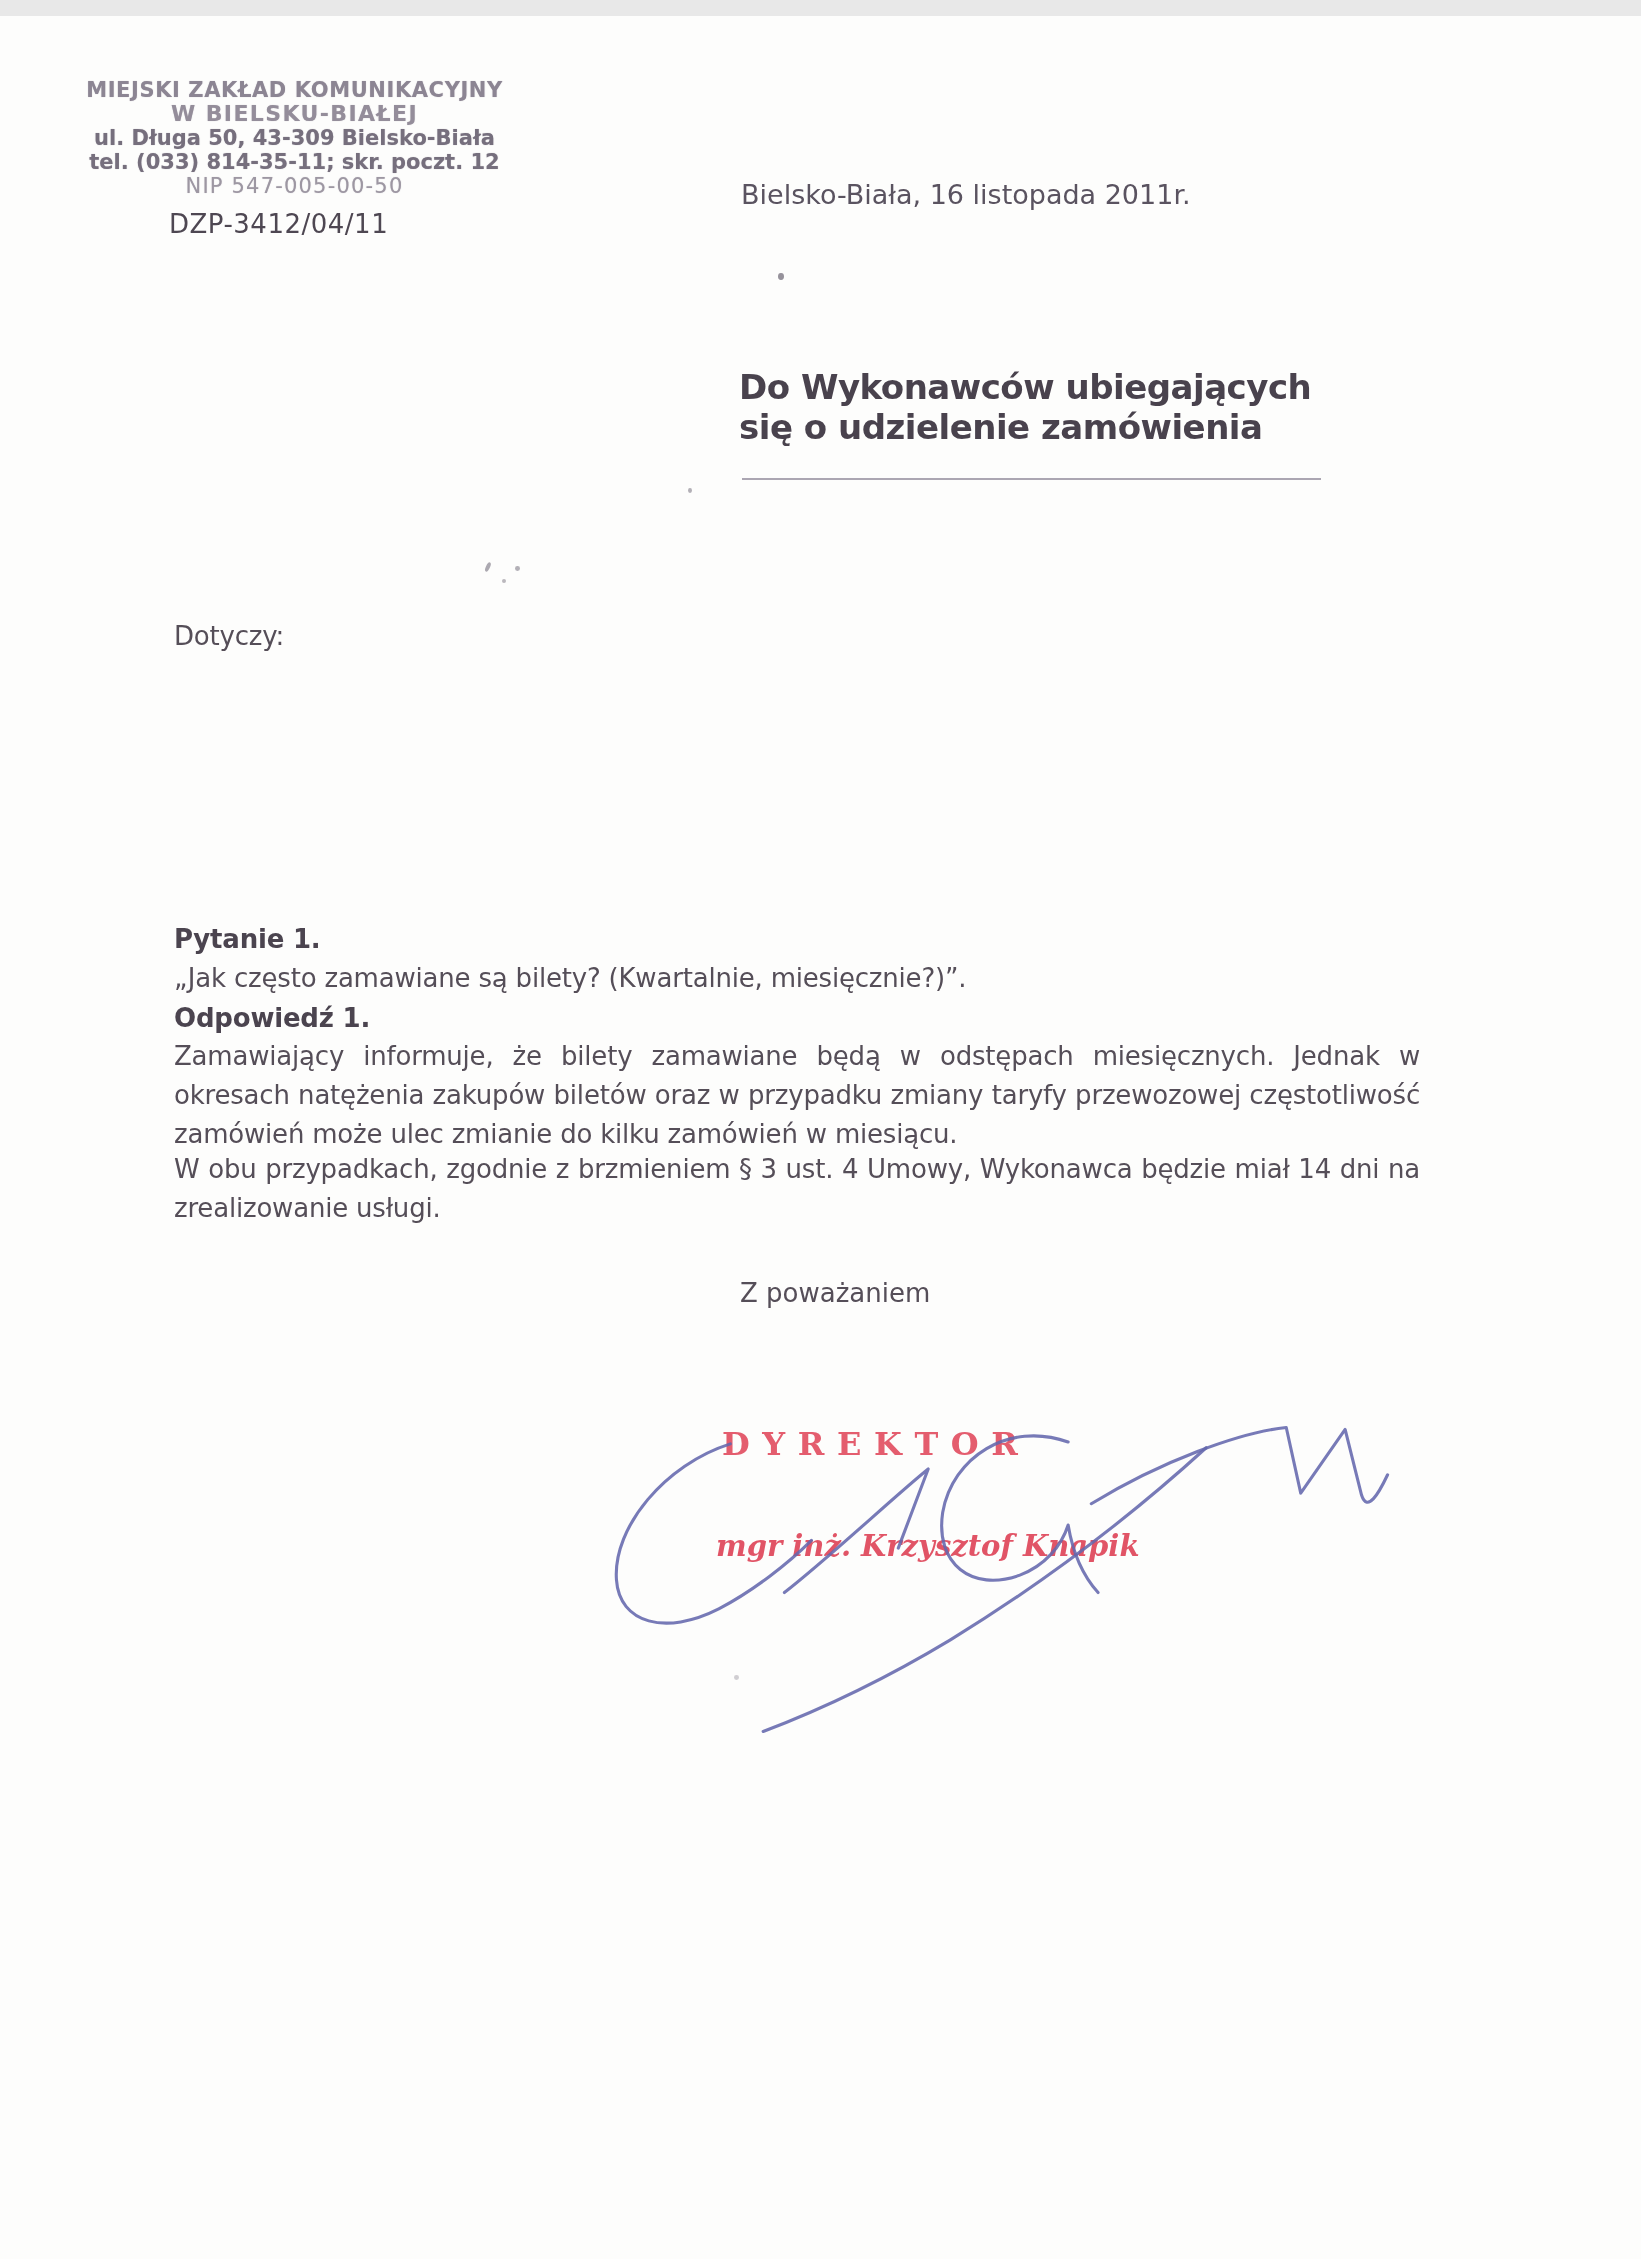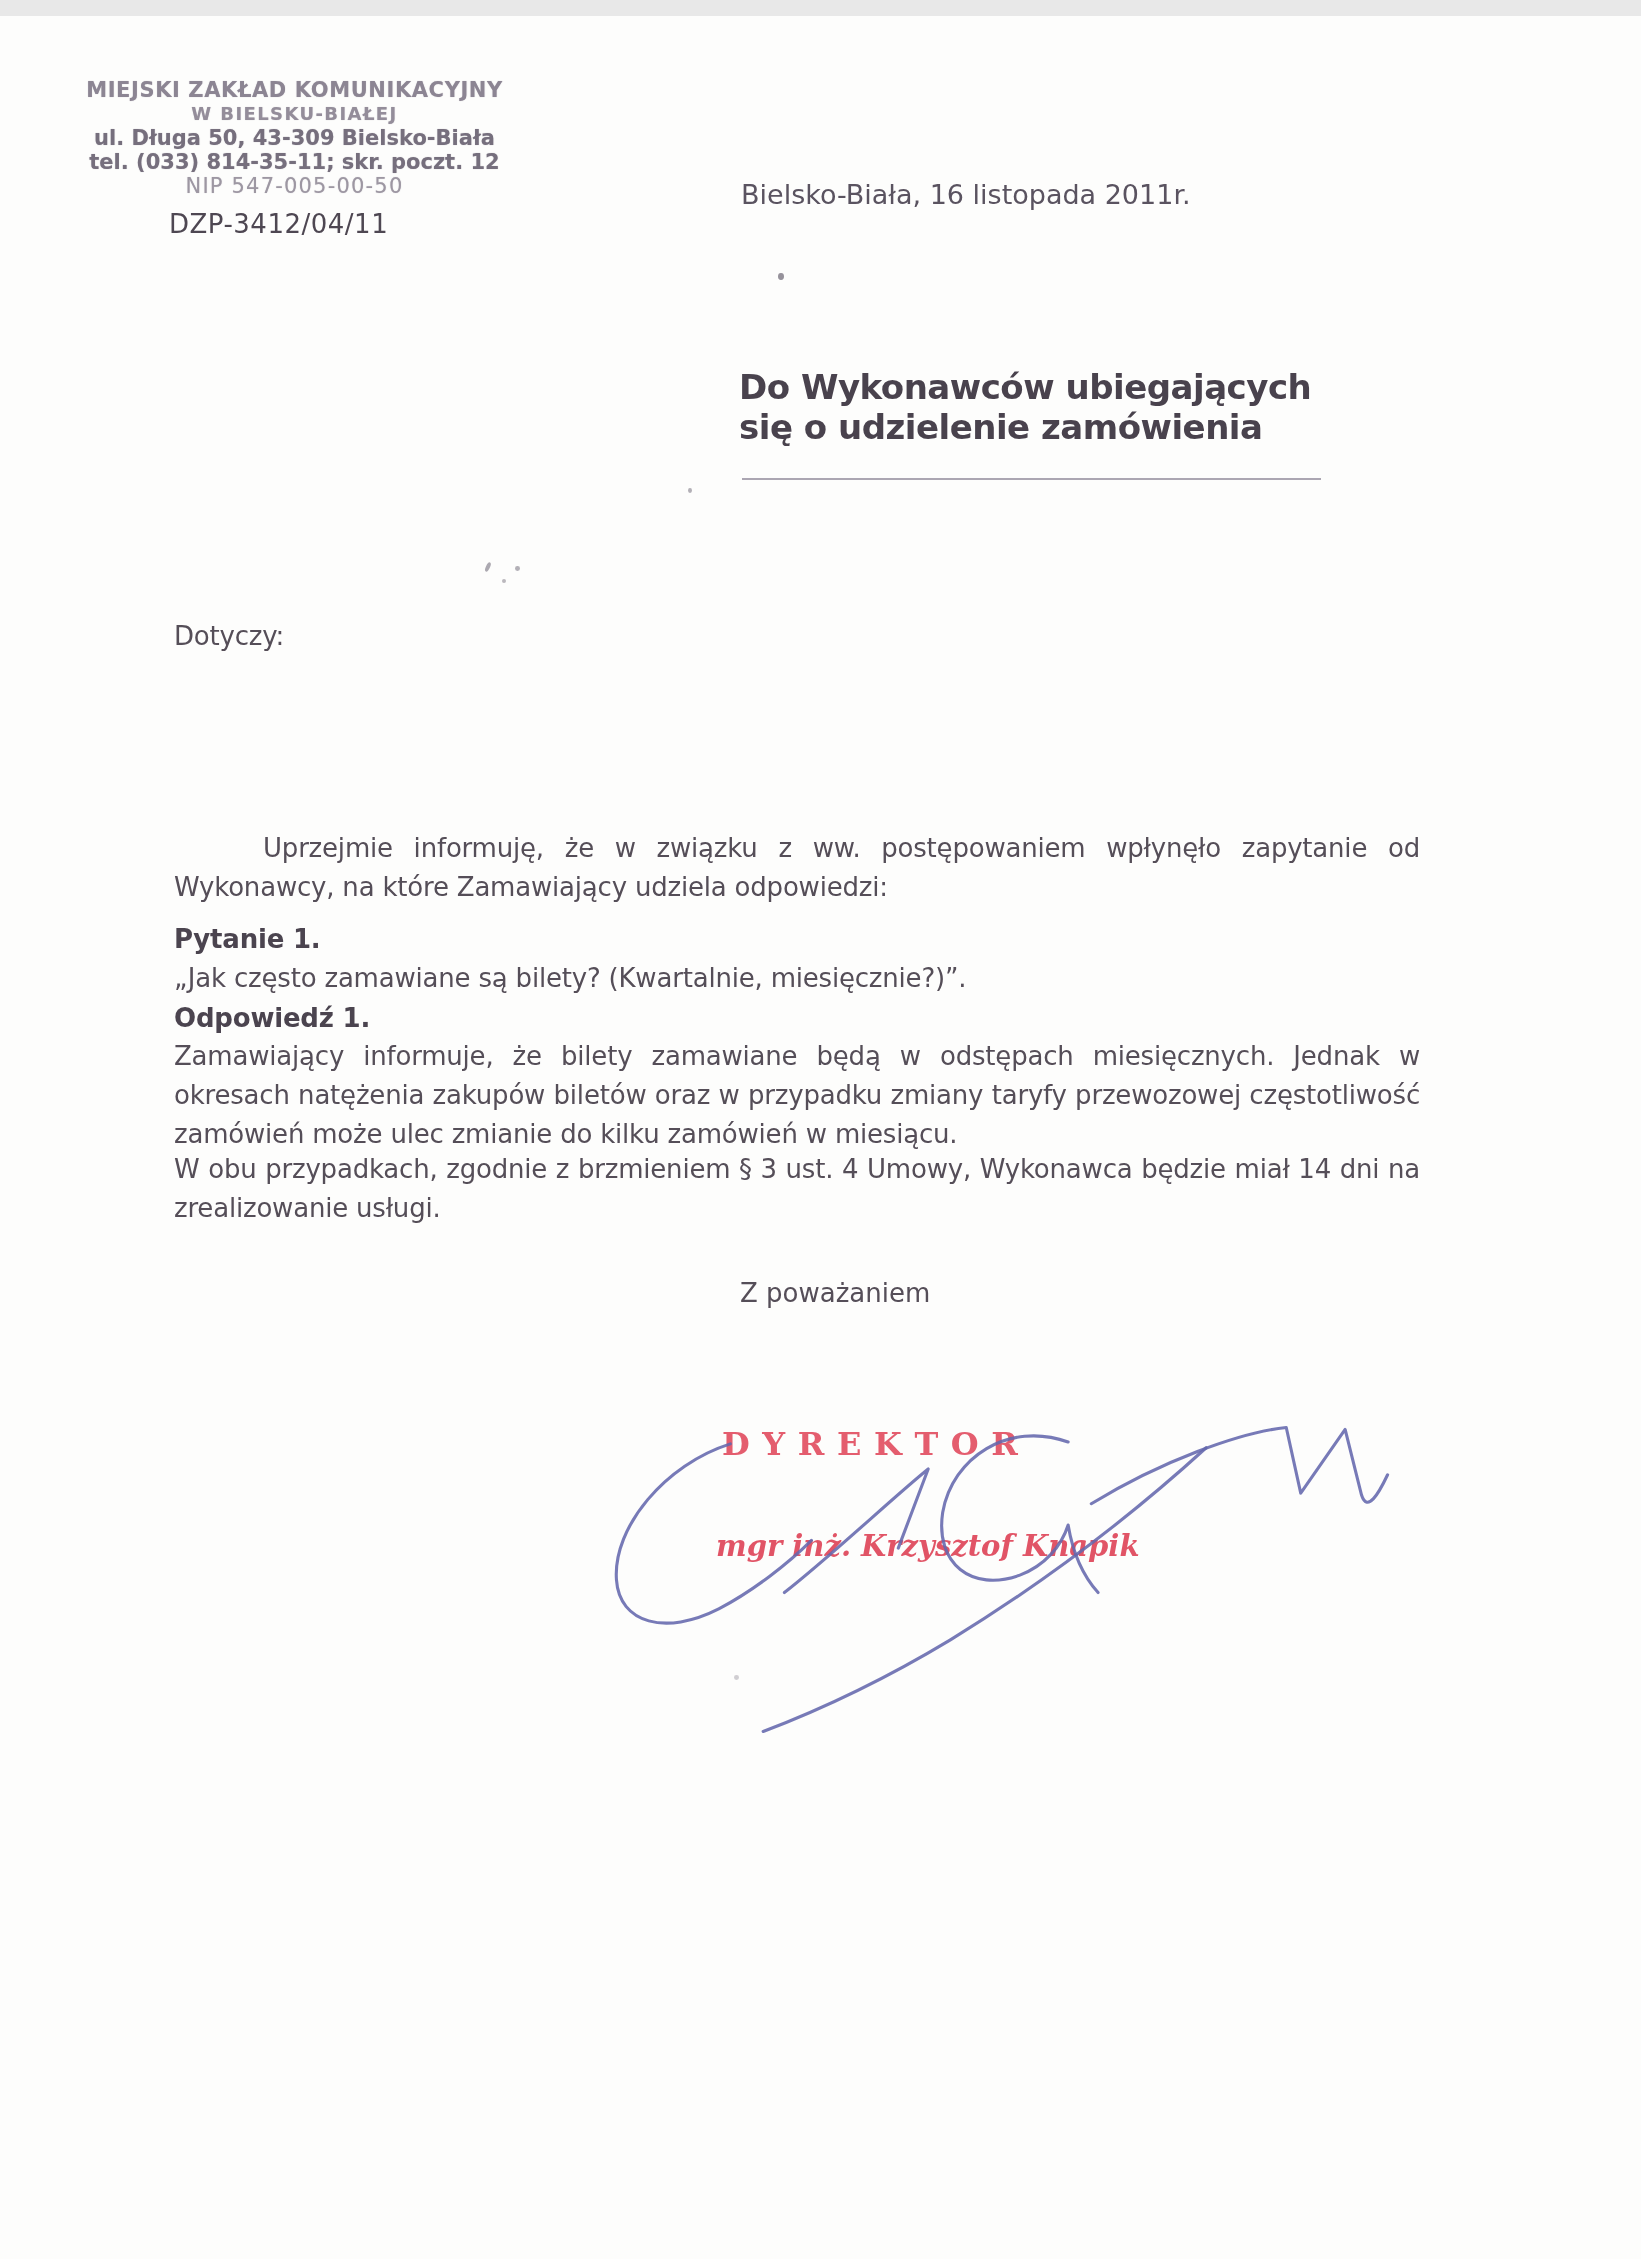--- a/index.html
+++ b/index.html
@@ -17,21 +17,21 @@
 
   
   .stamp {
     left: 82px; top: 62px; width: 425px;
     text-align: center;
     color: #7d7585;
     text-shadow: 0 0 1px rgba(125,117,133,.55);
     line-height: 24px;
   }
   .stamp .l1 { font-size: 21px; font-weight: 700; letter-spacing: 0.6px; opacity: .88; }
-  .stamp .l2 { font-size: 18px; font-weight: 600; letter-spacing: 1.4px; opacity: .82; }
+  .stamp .l2 { font-size: 22px; font-weight: 600; letter-spacing: 1.4px; opacity: .82; }
   .stamp .l3, .stamp .l4 { font-size: 21px; font-weight: 700; color: #6f6877; opacity: .95; }
   .stamp .l5 { font-size: 21px; font-weight: 400; letter-spacing: 1.2px; opacity: .75; }
 
   .refno { left: 169px; top: 193px; font-size: 26px; color: #4e4752; letter-spacing: 0.5px; }
   .dateline { left: 741px; top: 163px; font-size: 27px; color: #5a5360; }
 
   .addressee {
     left: 739px; top: 351px;
     font-size: 34px; font-weight: 700; line-height: 40px;
     color: #49424d; letter-spacing: -0.5px;
@@ -96,21 +96,20 @@
   <div class="abs dateline">Bielsko-Biała, 16 listopada 2011r.</div>
 
   <div class="abs addressee">
     <div>Do Wykonawców ubiegających</div>
     <div>się o udzielenie zamówienia</div>
   </div>
   <div class="abs addressee-rule"></div>
 
   <div class="abs body-text subject-label">Dotyczy:</div>
 
-  <div class="abs body-text just intro">Uprzejmie informuję, że w związku z ww. postępowaniem wpłynęło zapytanie od Wykonawcy, na które Zamawiający udziela odpowiedzi:</div>
 
   <div class="abs body-text q-head">Pytanie 1.</div>
   <div class="abs body-text q-text">„Jak często zamawiane są bilety? (Kwartalnie, miesięcznie?)”.</div>
 
   <div class="abs body-text a-head">Odpowiedź 1.</div>
   <div class="abs body-text just a-text">Zamawiający informuje, że bilety zamawiane będą w odstępach miesięcznych. Jednak w okresach natężenia zakupów biletów oraz w przypadku zmiany taryfy przewozowej częstotliwość zamówień może ulec zmianie do kilku zamówień w miesiącu.</div>
   <div class="abs body-text just a-text2">W obu przypadkach, zgodnie z brzmieniem § 3 ust. 4 Umowy, Wykonawca będzie miał 14 dni na zrealizowanie usługi.</div>
 
   <div class="abs valediction">Z poważaniem</div>
 

